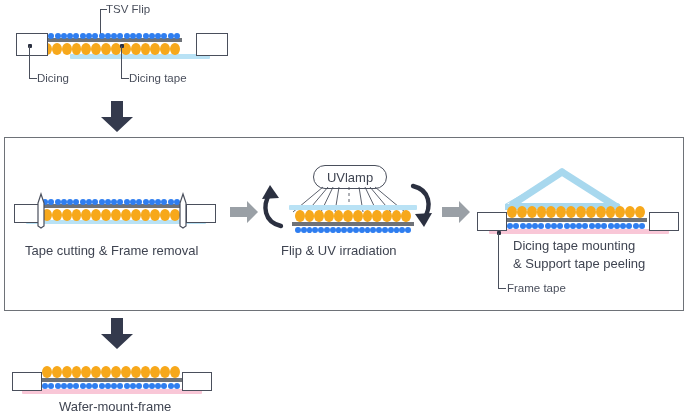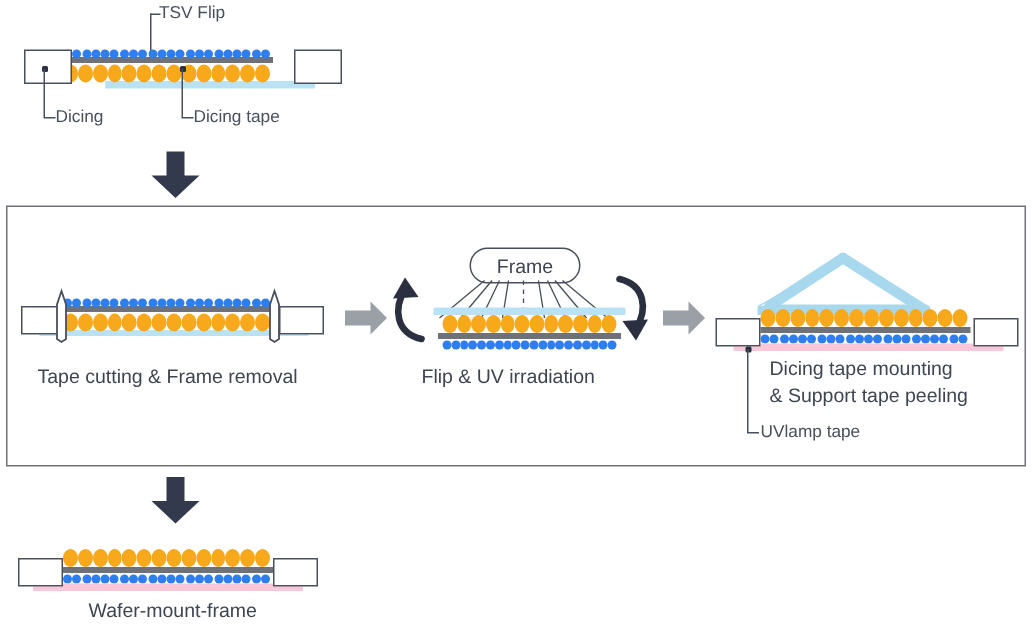--- a/index.html
+++ b/index.html
@@ -179,21 +179,21 @@
   </div>
 </div>
 <div class="abs lbl-big" style="left:25px;top:243px;">Tape cutting &amp; Frame removal</div>
 
 <div class="arrow-right" style="left:230px;top:201px;">
   <svg width="28" height="22" viewBox="0 0 28 22" aria-hidden="true">
     <polygon points="0,6 17,6 17,0 28,11 17,22 17,16 0,16" fill="#9aa0a6"></polygon>
   </svg>
 </div>
 
-<div class="uv-oval" style="left:313px;top:165px;width:72px;height:22px;">Frame</div>
+<div class="uv-oval" style="left:313px;top:165px;width:72px;height:22px;">UVlamp</div>
 
 <div class="abs" style="left:287px;top:187px;">
   <svg width="125" height="26" viewBox="0 0 125 26" aria-hidden="true">
     <g stroke="#4a4f5c" stroke-width="0.9">
       <line x1="36" y1="0" x2="6" y2="25"></line>
       <line x1="41" y1="0" x2="20" y2="25"></line>
       <line x1="46" y1="0" x2="34" y2="25"></line>
       <line x1="52" y1="0" x2="48" y2="25"></line>
       <line x1="62" y1="0" x2="62" y2="25" stroke-dasharray="3,3"></line>
       <line x1="72" y1="0" x2="76" y2="25"></line>
@@ -319,21 +319,21 @@
       <div class="bump-b"></div>
     </div>
   <div class="tape tape-pink" style="left:24px;top:34px;width:180px;height:5px;"></div>
   <div class="frame-box" style="left:12px;top:17px;width:28px;height:17px;"></div>
   <div class="frame-box" style="left:184px;top:17px;width:28px;height:17px;"></div>
 </div>
 
 <div class="abs dot" style="left:497px;top:231px;"></div>
 <div class="abs leader lv" style="left:498px;top:233px;height:55px;"></div>
 <div class="abs leader lh" style="left:498px;top:288px;width:8px;"></div>
-<div class="abs lbl" style="left:507px;top:281px;">UVlamp tape</div>
+<div class="abs lbl" style="left:507px;top:281px;">Frame tape</div>
 
 <div class="abs lbl-multi" style="left:513px;top:237px;">Dicing tape mounting
 &amp; Support tape peeling</div>
 
 <div class="arrow-down" style="left:100px;top:318px;">
   <svg width="34" height="32" viewBox="0 0 34 32" aria-hidden="true">
     <polygon points="11,0 23,0 23,16 33,16 17,31 1,16 11,16" fill="#343a4d"></polygon>
   </svg>
 </div>
 

